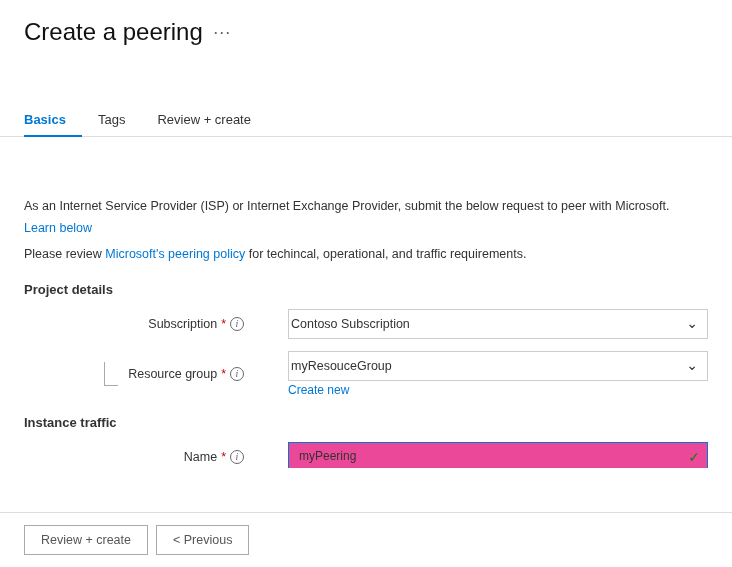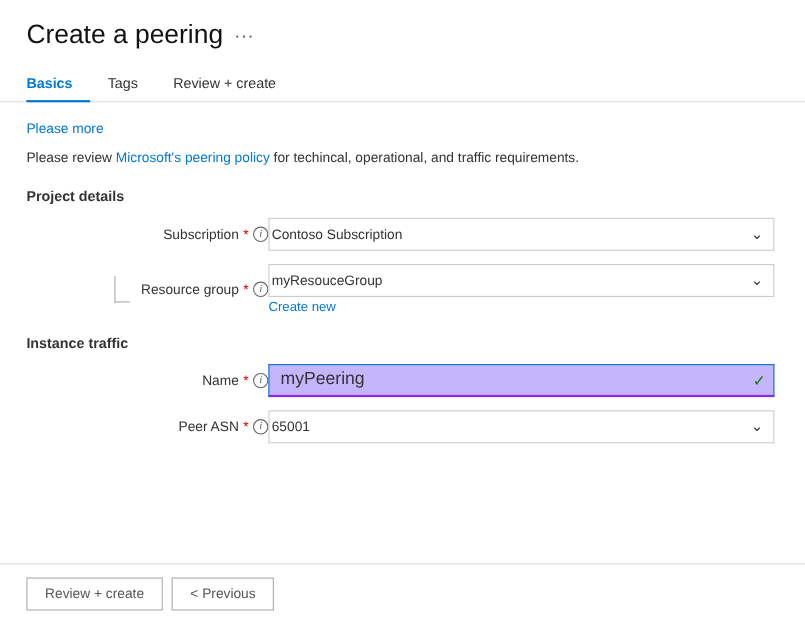--- a/index.html
+++ b/index.html
@@ -1,15 +1,15 @@
 <!DOCTYPE html>
 <html><head>
   <meta charset="utf-8">
   <style>
-    * { box-sizing: border-box; margin: 0; padding: 0; }
+    * { box-sizing: border-box; margin: 0; padding: 0; gap: 44px; }
     body {
       font-family: 'Segoe UI', Arial, sans-serif;
       font-size: 13px;
       color: #333;
       background: #fff;
       width: 732px;
       height: 567px;
       overflow: hidden;
     }
     .page-wrapper {
@@ -153,22 +153,22 @@
       transform: translateY(-55%);
       pointer-events: none;
       color: #333;
       font-size: 14px;
     }
     .input-control {
       width: 100%;
       padding: 5px 30px 5px 10px;
       border: 1px solid #0078d4;
       border-bottom: 2px solid #8a2be2;
-      background: #c4b5fd;
-      font-size: 16px;
+      background: #ec4899;
+      font-size: 12px;
       color: #333;
       height: 30px;
       outline: none;
       position: relative;
     }
     .input-wrapper {
       position: relative;
     }
     .input-check-icon {
       position: absolute;
@@ -236,21 +236,22 @@
     <span class="ellipsis-icon">···</span>
   </div>
 
   <div class="tabs-bar">
     <div class="tab active">Basics</div>
     <div class="tab">Tags</div>
     <div class="tab">Review + create</div>
   </div>
 
   <div class="content">
-    <a class="learn-more-link">Please more</a>
+    <p class="info-text">As an Internet Service Provider (ISP) or Internet Exchange Provider, submit the below request to peer with Microsoft.</p>
+    <a class="learn-more-link">Learn below</a>
 
     <p class="policy-text">
       <span>Please review </span><a class="policy-link">Microsoft's peering policy</a><span> for techincal, operational, and traffic requirements.</span>
     </p>
 
     <div class="section-title">Project details</div>
 
     <div class="form-row">
       <div class="form-label">
         <span>Subscription</span>

